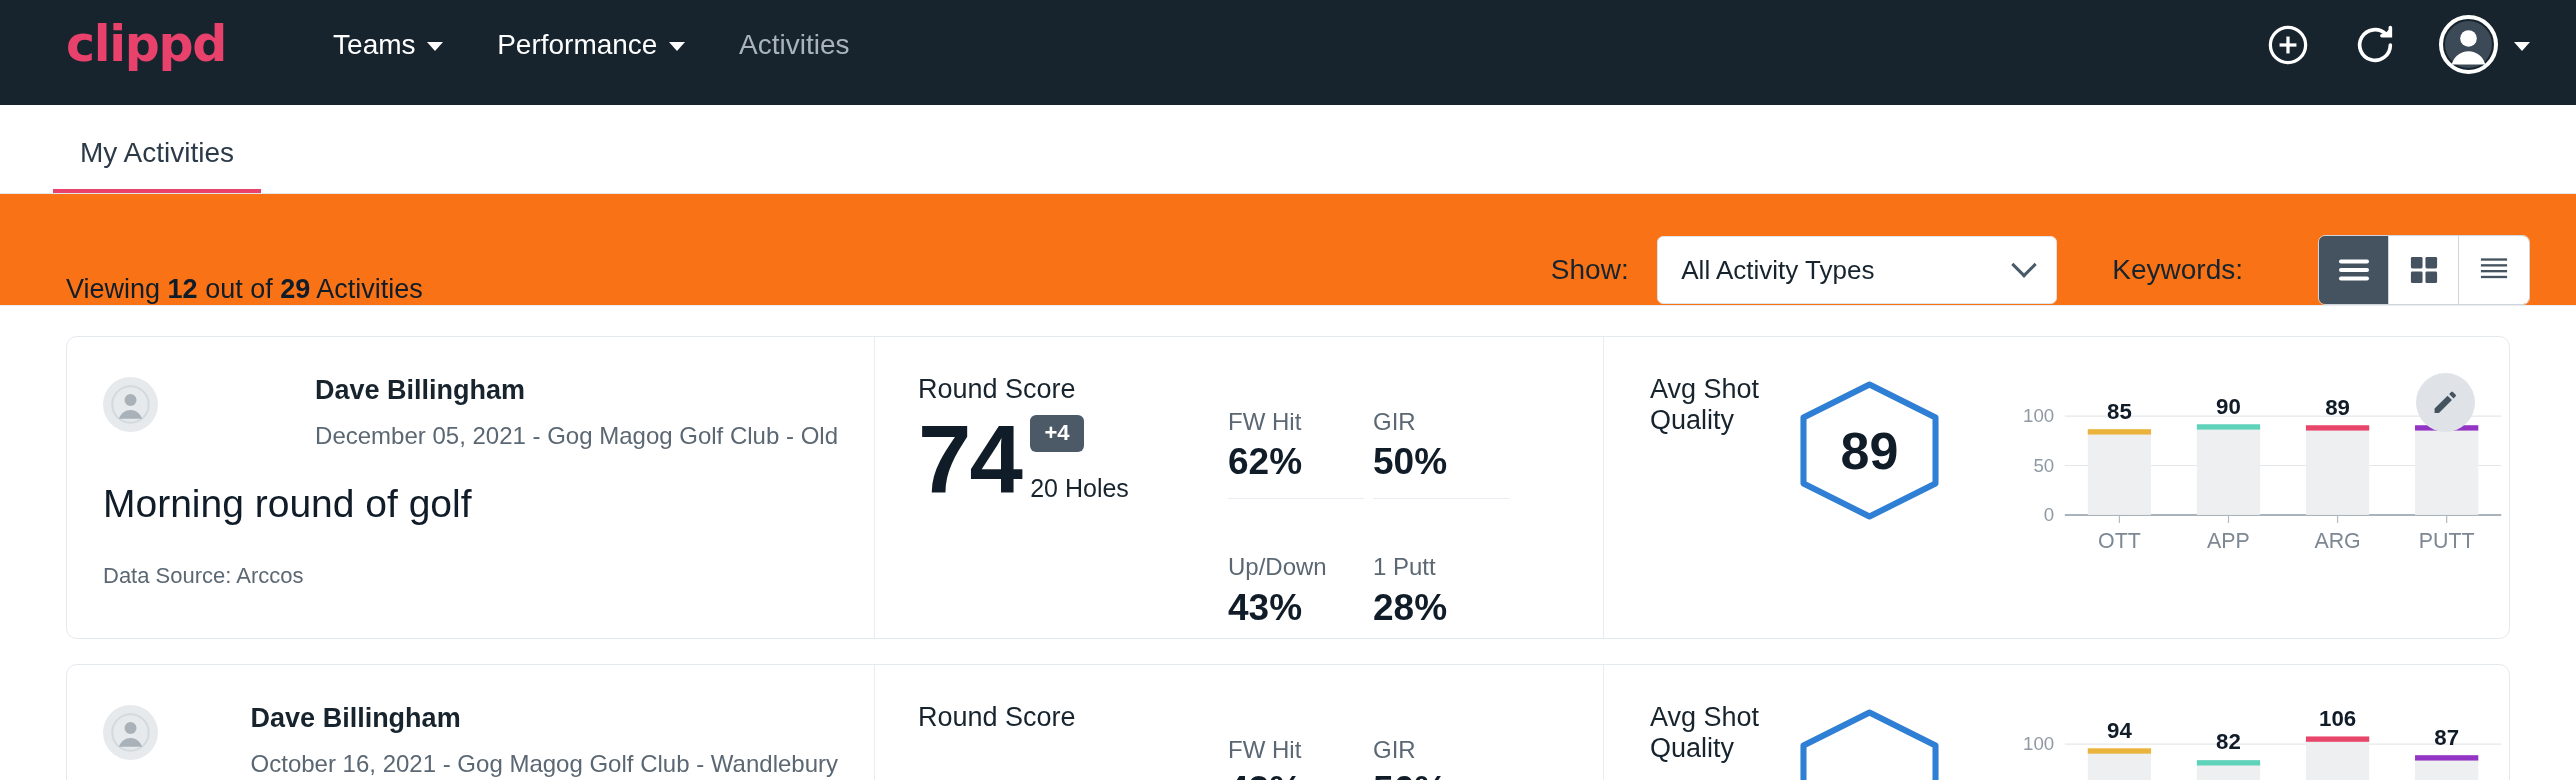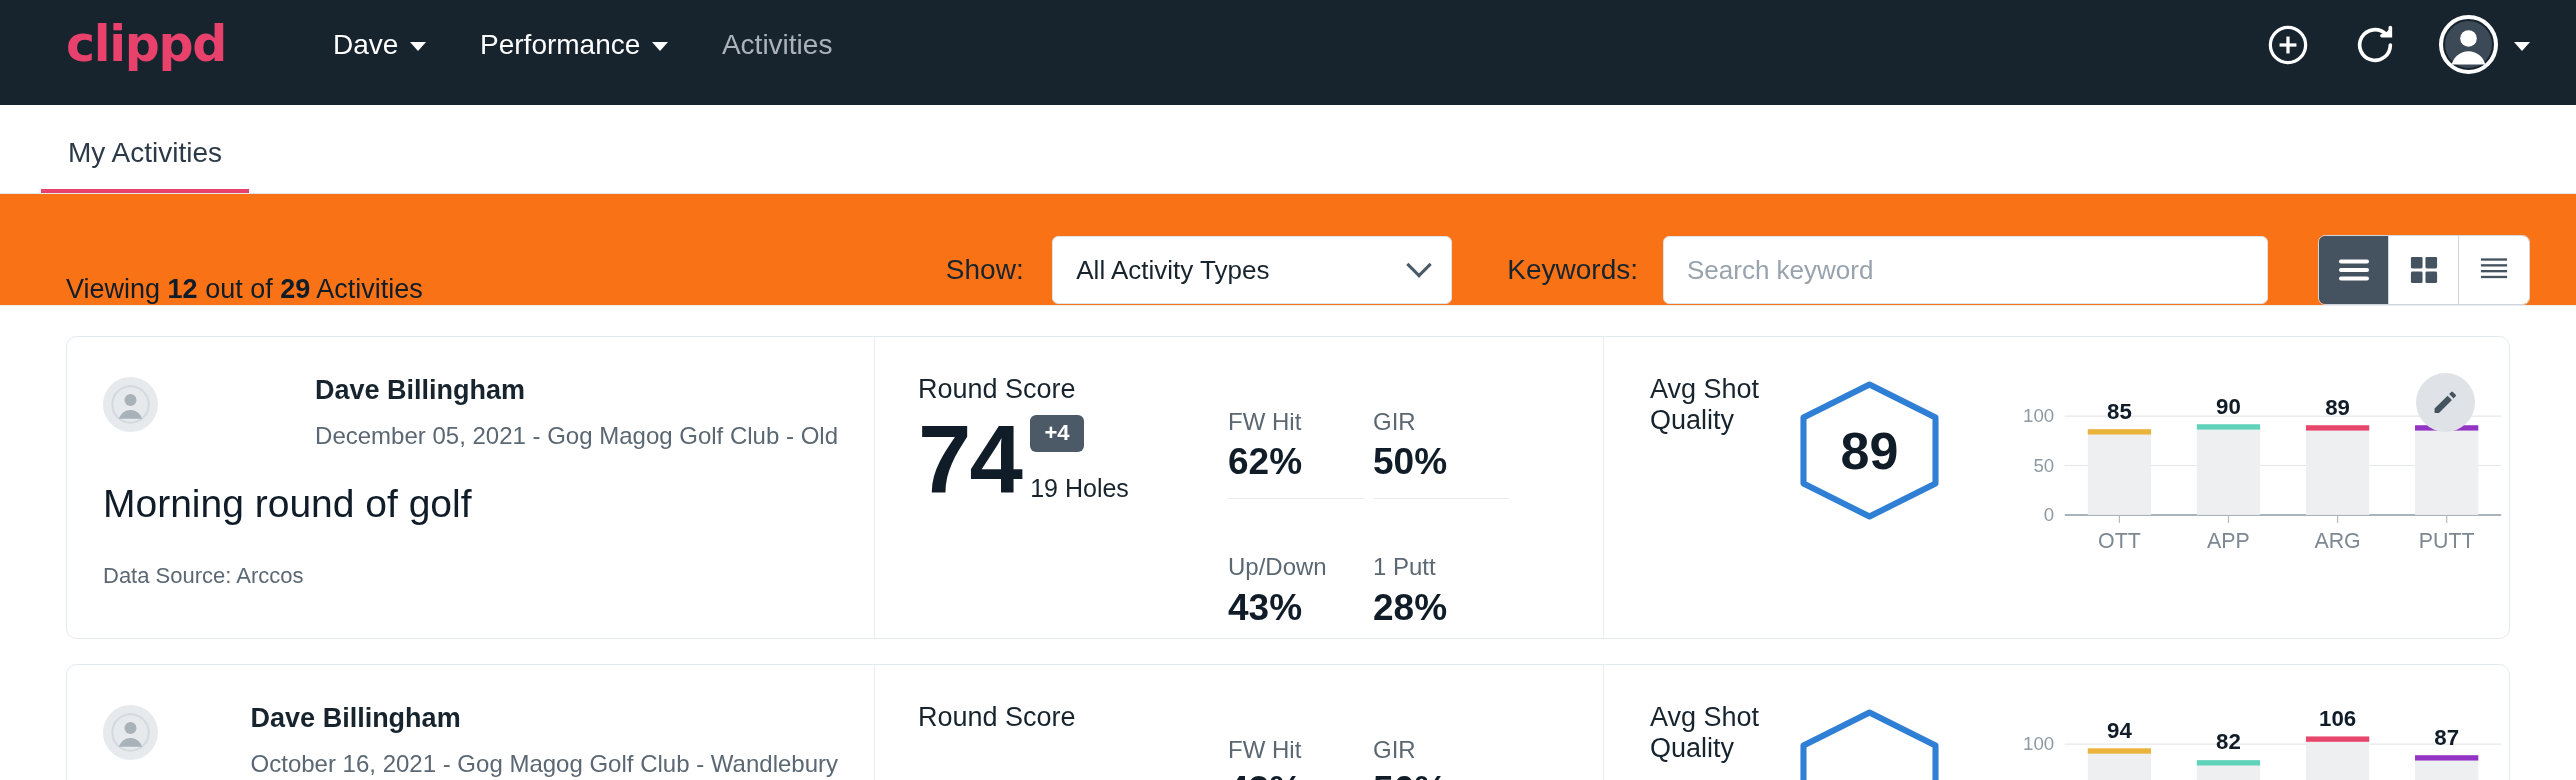--- a/index.html
+++ b/index.html
@@ -52,21 +52,21 @@
   .icon-btn { cursor: pointer; display: flex; align-items: center; justify-content: center; }
   .avatar-wrap { display: flex; align-items: center; gap: 16px; cursor: pointer; }
 
   
   .tabbar {
     height: 89px;
     background: #ffffff;
     border-bottom: 0.9px solid #e3e7eb;
     display: flex;
     align-items: flex-end;
-    padding-left: 41px;
+    padding-left: 53px;
   }
   .tab {
     font-size: 28px;
     color: #3d4b57;
     padding: 0 27px 19.6px 27px;
     border-bottom: 4.5px solid transparent;
     cursor: pointer;
   }
   .tab.active { border-bottom-color: #e8416b; color: #2c3a47; }
 
@@ -209,21 +209,21 @@
   }
 </style>
 </head>
 <body>
 
 <div class="topnav">
   <div class="logo">clippd</div>
 
   <div class="nav-items">
     <div class="nav-item">
-      <span>Dave</span>
+      <span>Teams</span>
       <span class="caret-down"></span>
     </div>
     <div class="nav-item">
       <span>Performance</span>
       <span class="caret-down"></span>
     </div>
     <div class="nav-item muted">
       <span>Activities</span>
     </div>
   </div>
@@ -268,21 +268,20 @@
     <span>Activities</span>
   </div>
 
   <div class="filter-mid">
     <span class="show-label">Show:</span>
     <div class="select-box">
       <span class="select-value">All Activity Types</span>
       <span class="select-chev"></span>
     </div>
     <span class="kw-label">Keywords:</span>
-    <input class="kw-input" type="text" placeholder="Search keyword" style="">
 
     <div class="viewtoggle">
       <div class="vt active">
         <svg width="36" height="30" viewBox="0 0 24 20">
           <rect x="2" y="3" width="20" height="2.6" rx="1.3" fill="#ffffff"></rect>
           <rect x="2" y="8.7" width="20" height="2.6" rx="1.3" fill="#ffffff"></rect>
           <rect x="2" y="14.4" width="20" height="2.6" rx="1.3" fill="#ffffff"></rect>
         </svg>
       </div>
       <div class="vt">
@@ -325,21 +324,21 @@
       <div class="card-title">Morning round of golf</div>
       <div class="card-source">Data Source: Arccos</div>
     </div>
 
     <div class="card-score">
       <div class="sec-label">Round Score</div>
       <div class="score-row">
         <div class="score-num">74</div>
         <div class="score-side">
           <div class="score-badge">+4</div>
-          <div class="score-holes">19 Holes</div>
+          <div class="score-holes">20 Holes</div>
         </div>
       </div>
     </div>
 
     <div class="card-stats">
       <div class="stat-grid">
         <div class="stat-cell bordered">
           <div class="stat-k">FW Hit</div>
           <div class="stat-v">62%</div>
         </div>

